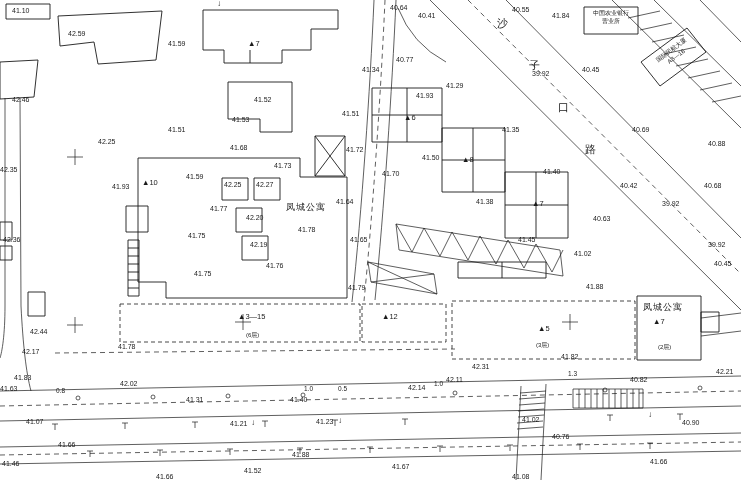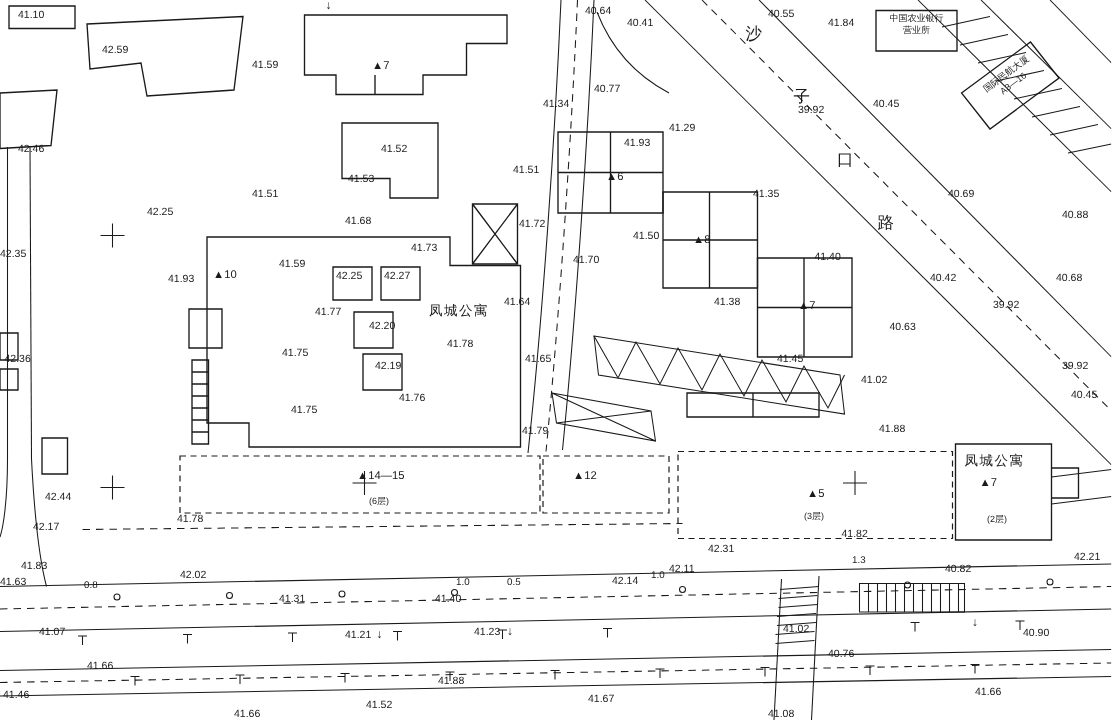--- a/index.html
+++ b/index.html
@@ -187,21 +187,21 @@
       <div class="lbl k-elev" data-name="elevation-label" style="left: 350px; top: 236px;">41.65</div>
       <div class="lbl k-elev" data-name="elevation-label" style="left: 518px; top: 236px;">41.45</div>
       <div class="lbl k-elev" data-name="elevation-label" style="left: 250px; top: 241px;">42.19</div>
       <div class="lbl k-elev" data-name="elevation-label" style="left: 708px; top: 241px;">39.92</div>
       <div class="lbl k-elev" data-name="elevation-label" style="left: 574px; top: 250px;">41.02</div>
       <div class="lbl k-elev" data-name="elevation-label" style="left: 714px; top: 260px;">40.45</div>
       <div class="lbl k-elev" data-name="elevation-label" style="left: 266px; top: 262px;">41.76</div>
       <div class="lbl k-elev" data-name="elevation-label" style="left: 194px; top: 270px;">41.75</div>
       <div class="lbl k-elev" data-name="elevation-label" style="left: 586px; top: 283px;">41.88</div>
       <div class="lbl k-elev" data-name="elevation-label" style="left: 348px; top: 284px;">41.79</div>
-      <div class="lbl k-bld" data-name="building-number-label" style="left: 238px; top: 313px;">▲14—15</div>
+      <div class="lbl k-bld" data-name="building-number-label" style="left: 238px; top: 313px;">▲3—15</div>
       <div class="lbl k-bld" data-name="building-number-label" style="left: 382px; top: 313px;">▲12</div>
       <div class="lbl k-bld" data-name="building-number-label" style="left: 538px; top: 325px;">▲5</div>
       <div class="lbl k-name" data-name="place-name-label" style="left: 643px; top: 303px;">凤城公寓</div>
       <div class="lbl k-bld" data-name="building-number-label" style="left: 653px; top: 318px;">▲7</div>
       <div class="lbl k-elev" data-name="elevation-label" style="left: 30px; top: 328px;">42.44</div>
       <div class="lbl k-tiny" data-name="annotation-label" style="left: 246px; top: 332px;">(6层)</div>
       <div class="lbl k-tiny" data-name="annotation-label" style="left: 536px; top: 342px;">(3层)</div>
       <div class="lbl k-tiny" data-name="annotation-label" style="left: 658px; top: 344px;">(2层)</div>
       <div class="lbl k-elev" data-name="elevation-label" style="left: 118px; top: 343px;">41.78</div>
       <div class="lbl k-elev" data-name="elevation-label" style="left: 22px; top: 348px;">42.17</div>

